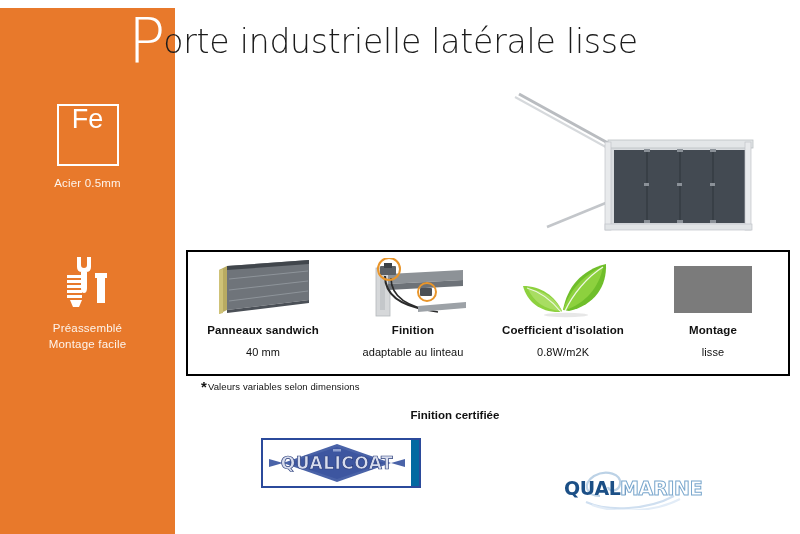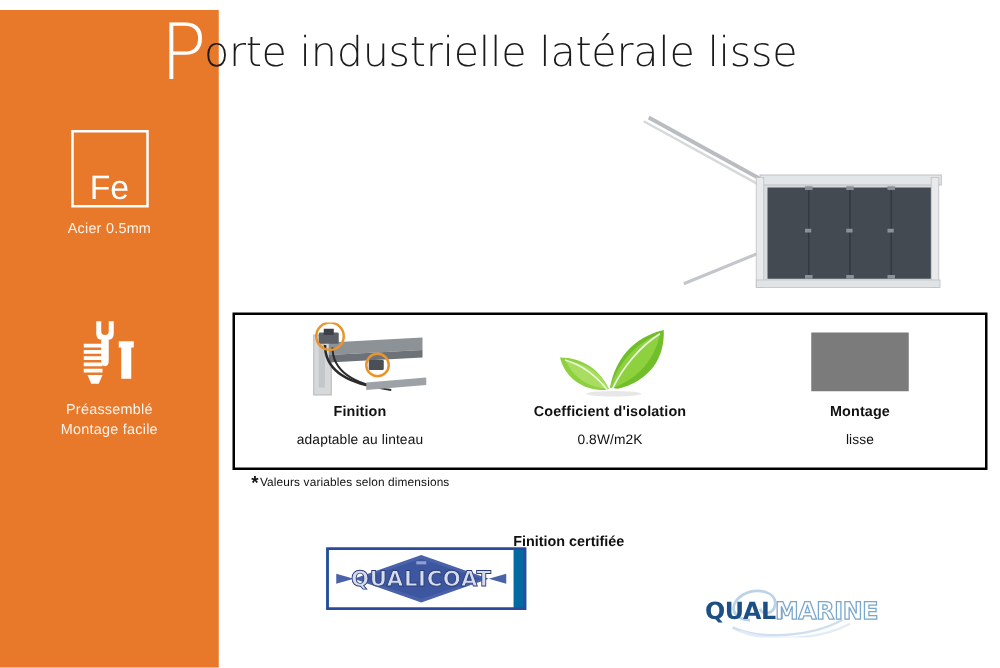--- a/index.html
+++ b/index.html
@@ -21,21 +21,21 @@
   .side-feat{position:absolute;left:0;width:175px;text-align:center;color:#ffffff;}
   .side-feat .lbl{
     font-size:11.5px;font-weight:normal;letter-spacing:.2px;line-height:16px;
     color:#fdf4ec;
   }
   
   .fe-block{top:96px;}
   .fe-box{
     width:62px;height:62px;margin:0 auto 9px auto;
     border:2px solid #ffffff;box-sizing:border-box;
-    display:flex;align-items:flex-end;justify-content:center;
+    display:flex;align-items:flex-start;justify-content:center;
   }
   .fe-box span{font-size:27px;color:#ffffff;line-height:1;font-weight:400;}
 
   
   .wrench-block{top:245px;}
   .icon-wrap{height:56px;display:flex;align-items:flex-end;justify-content:center;margin-bottom:11px;}
 
   
   .gears-block{top:418px;}
 
@@ -69,21 +69,21 @@
   .swatch{width:78px;height:47px;background:#7b7b7b;}
 
   
   .footnote{
     position:absolute;left:201px;top:381px;z-index:2;
     font-size:9.5px;color:#111;letter-spacing:.1px;
   }
   .footnote .ast{font-size:15px;vertical-align:-2px;line-height:0;margin-right:1px;font-weight:bold;}
 
   .certif{
-    position:absolute;left:0;right:0;top:428px;text-align:center;z-index:2;
+    position:absolute;left:0;right:0;top:409px;text-align:center;z-index:2;
     font-size:11.5px;font-weight:bold;color:#111;padding-left:110px;
   }
 
   
   .qualicoat{
     position:absolute;left:261px;top:438px;width:160px;height:50px;
     border:2px solid #2b4a9b;box-sizing:border-box;background:#0369a1;z-index:2;
   }
   .qualimarine{position:absolute;left:556px;top:466px;width:150px;height:44px;z-index:2;}
 </style>
@@ -169,20 +169,41 @@
 
       <rect x="110" y="54" width="6" height="88" fill="#e8eaec" stroke="#c0c4c8" stroke-width="0.7"></rect>
       <rect x="250" y="54" width="6" height="88" fill="#e8eaec" stroke="#c0c4c8" stroke-width="0.7"></rect>
 
       <rect x="110" y="136" width="147" height="6" fill="#e1e4e6" stroke="#c0c4c8" stroke-width="0.7"></rect>
     </svg>
   </div>
 
   <div class="feature-box">
 
+    <div class="fcol">
+      <div class="fico">
+        <svg width="104" height="62" viewBox="0 0 104 62" aria-hidden="true">
+
+          <polygon points="8,12 16,8 16,52 8,56" fill="#b9ab62"></polygon>
+          <polygon points="8,12 12,11 12,55 8,56" fill="#cfc277"></polygon>
+
+          <polygon points="16,8 98,2 98,42 16,52" fill="#6f747a"></polygon>
+
+          <polygon points="16,8 98,2 98,6 16,12" fill="#41464c"></polygon>
+
+          <line x1="18" y1="21" x2="97" y2="13" stroke="#8e949a" stroke-width="1"></line>
+          <line x1="18" y1="32" x2="97" y2="23" stroke="#8e949a" stroke-width="1"></line>
+          <line x1="18" y1="43" x2="97" y2="33" stroke="#8e949a" stroke-width="1"></line>
+
+          <polygon points="16,52 98,42 98,45 16,55" fill="#4b5057"></polygon>
+        </svg>
+      </div>
+      <div class="ftitle">Panneaux sandwich</div>
+      <div class="fsub">40 mm</div>
+    </div>
 
     <div class="fcol">
       <div class="fico">
         <svg width="110" height="62" viewBox="0 0 110 62" aria-hidden="true">
           <rect x="0" y="0" width="110" height="62" fill="#ffffff"></rect>
 
           <rect x="18" y="10" width="14" height="48" fill="#d6d8da" stroke="#b5b8bb" stroke-width="0.8"></rect>
           <rect x="22" y="16" width="5" height="36" fill="#c4c7ca"></rect>
 
           <polygon points="30,16 105,12 105,22 30,26" fill="#8d9297"></polygon>

